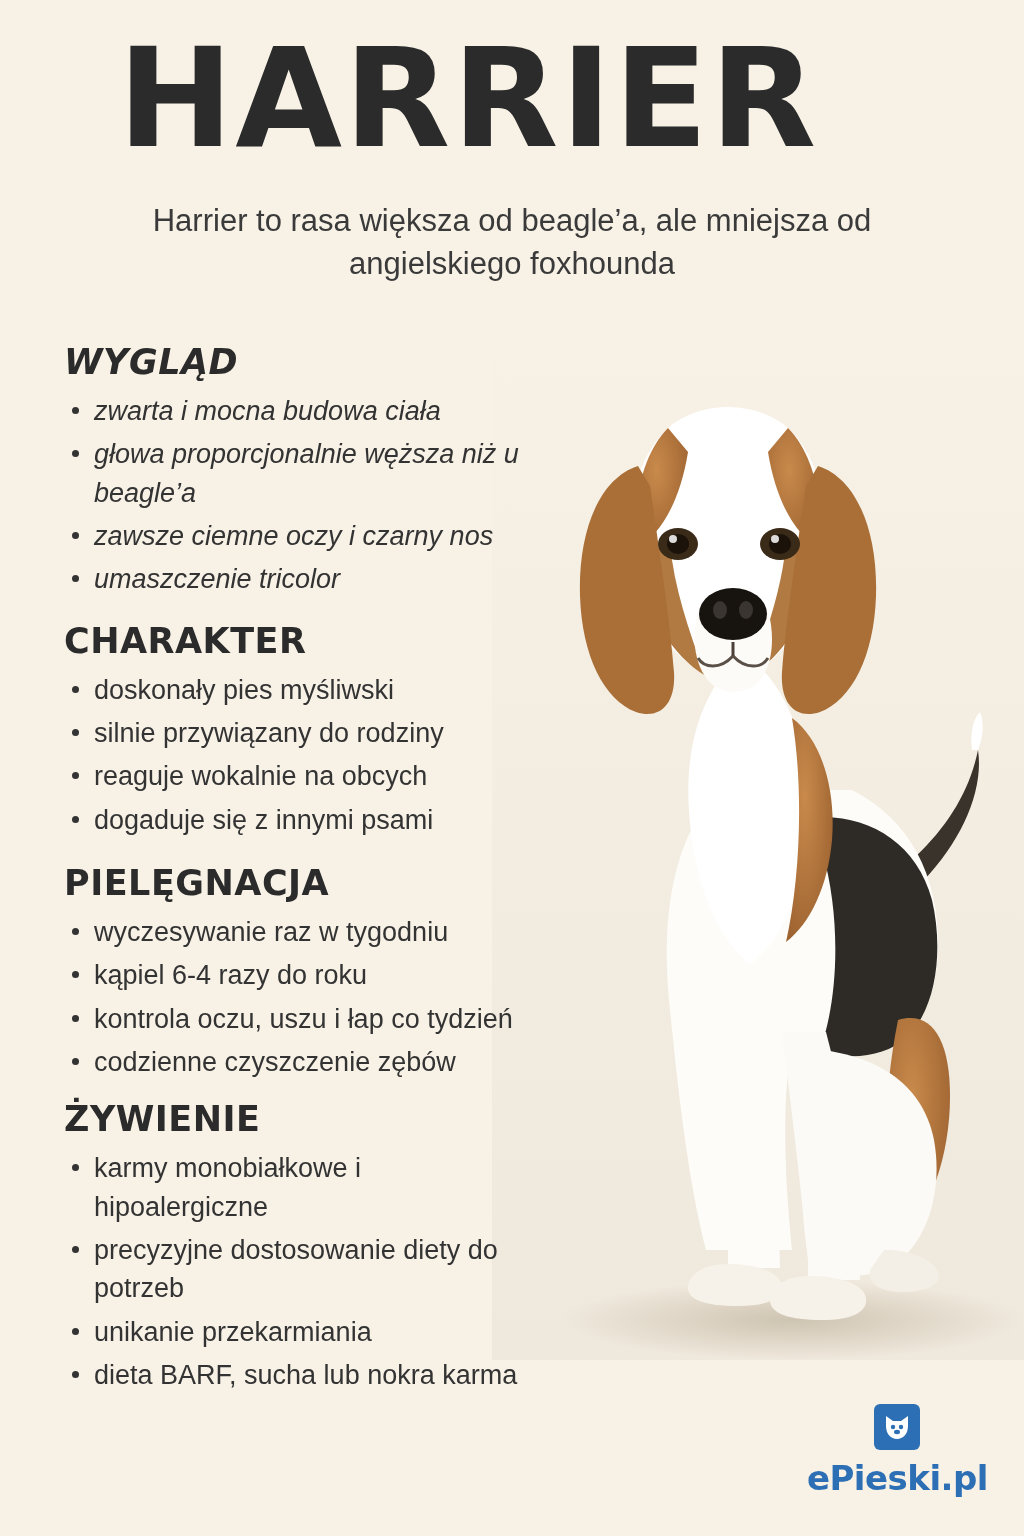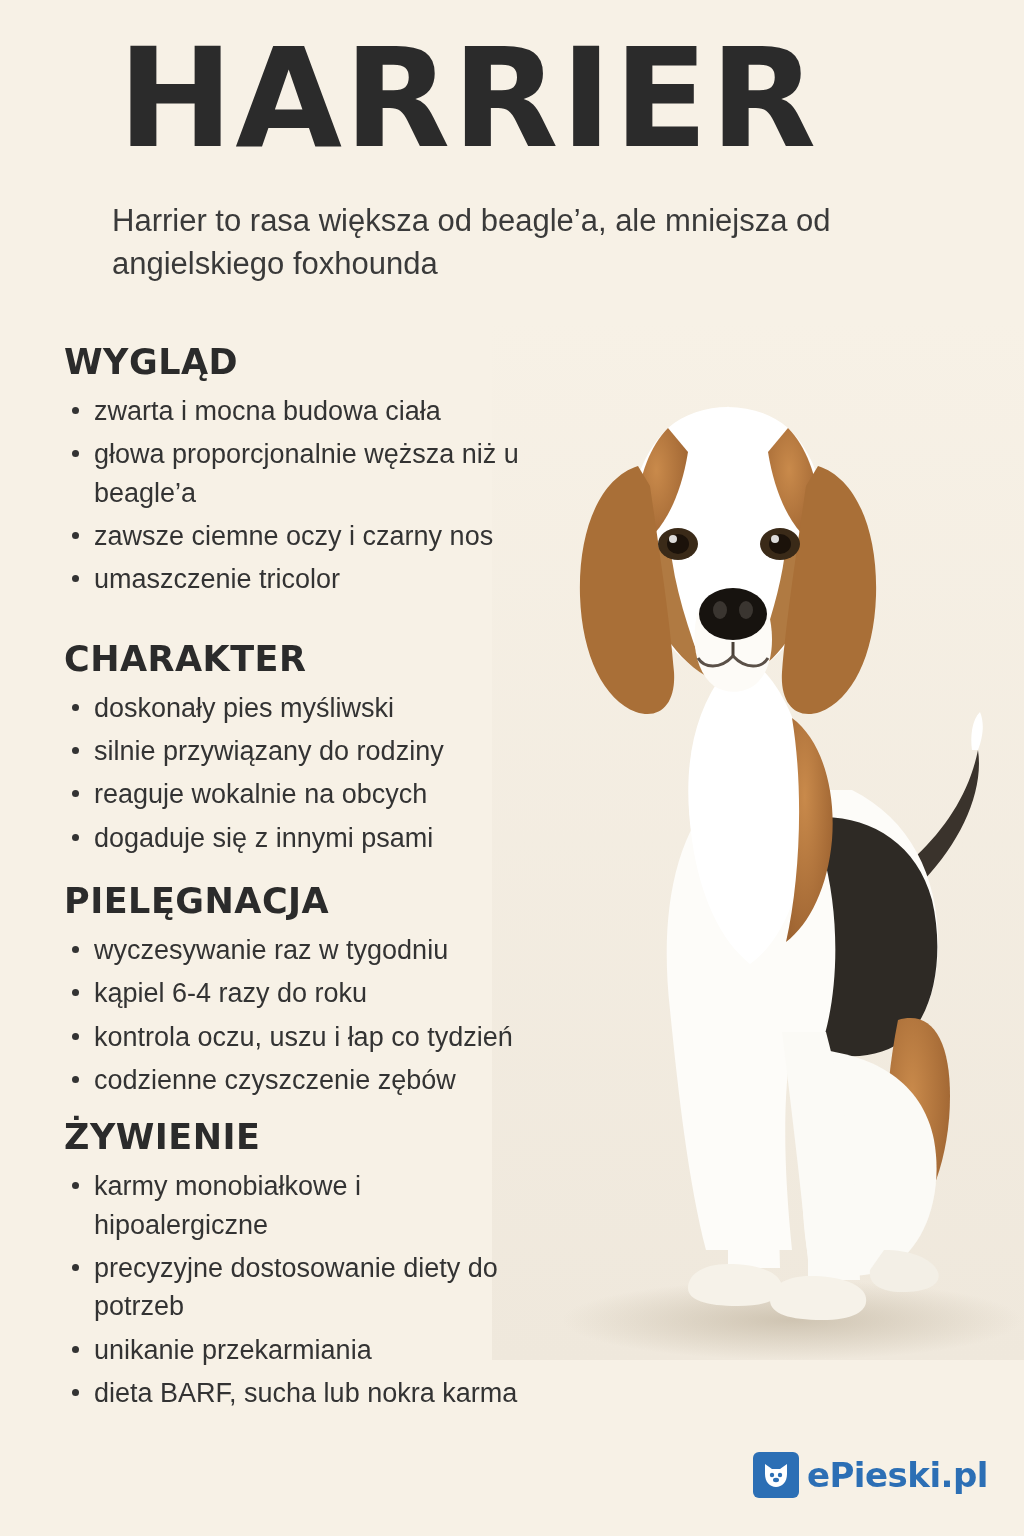--- a/index.html
+++ b/index.html
@@ -37,21 +37,21 @@
     letter-spacing: 2px;
     color: #2b2b2b;
     font-family: "DejaVu Sans", sans-serif;
   }
 
   .subtitle {
     position: absolute;
     top: 200px;
     left: 112px;
     width: 800px;
-    text-align: left;
+    text-align: center;
     font-size: 31px;
     line-height: 1.38;
     color: #3a3a3a;
   }
 
   
   .dog-photo {
     position: absolute;
     left: 492px;
     top: 320px;
@@ -98,33 +98,34 @@
     position: absolute;
     left: 8px;
     top: 15px;
     width: 7px;
     height: 7px;
     background: #333;
     border-radius: 50%;
   }
 
   
-  .section.wyglad { margin-bottom: 40px; }
+  .section.wyglad { margin-bottom: 22px; font-style: italic; }
   .section.charakter { margin-bottom: 24px; }
   .section.pielegnacja { }
   .section.zywienie .bullets li { font-size: 27px; }
 
   
   .logo {
     position: absolute;
     right: 36px;
     bottom: 38px;
     display: flex;
     align-items: center;
     gap: 8px;
+    flex-direction: column;
   }
   .logo-mark {
     width: 46px;
     height: 46px;
     background: #2c6fb5;
     border-radius: 6px;
     display: flex;
     align-items: center;
     justify-content: center;
   }

